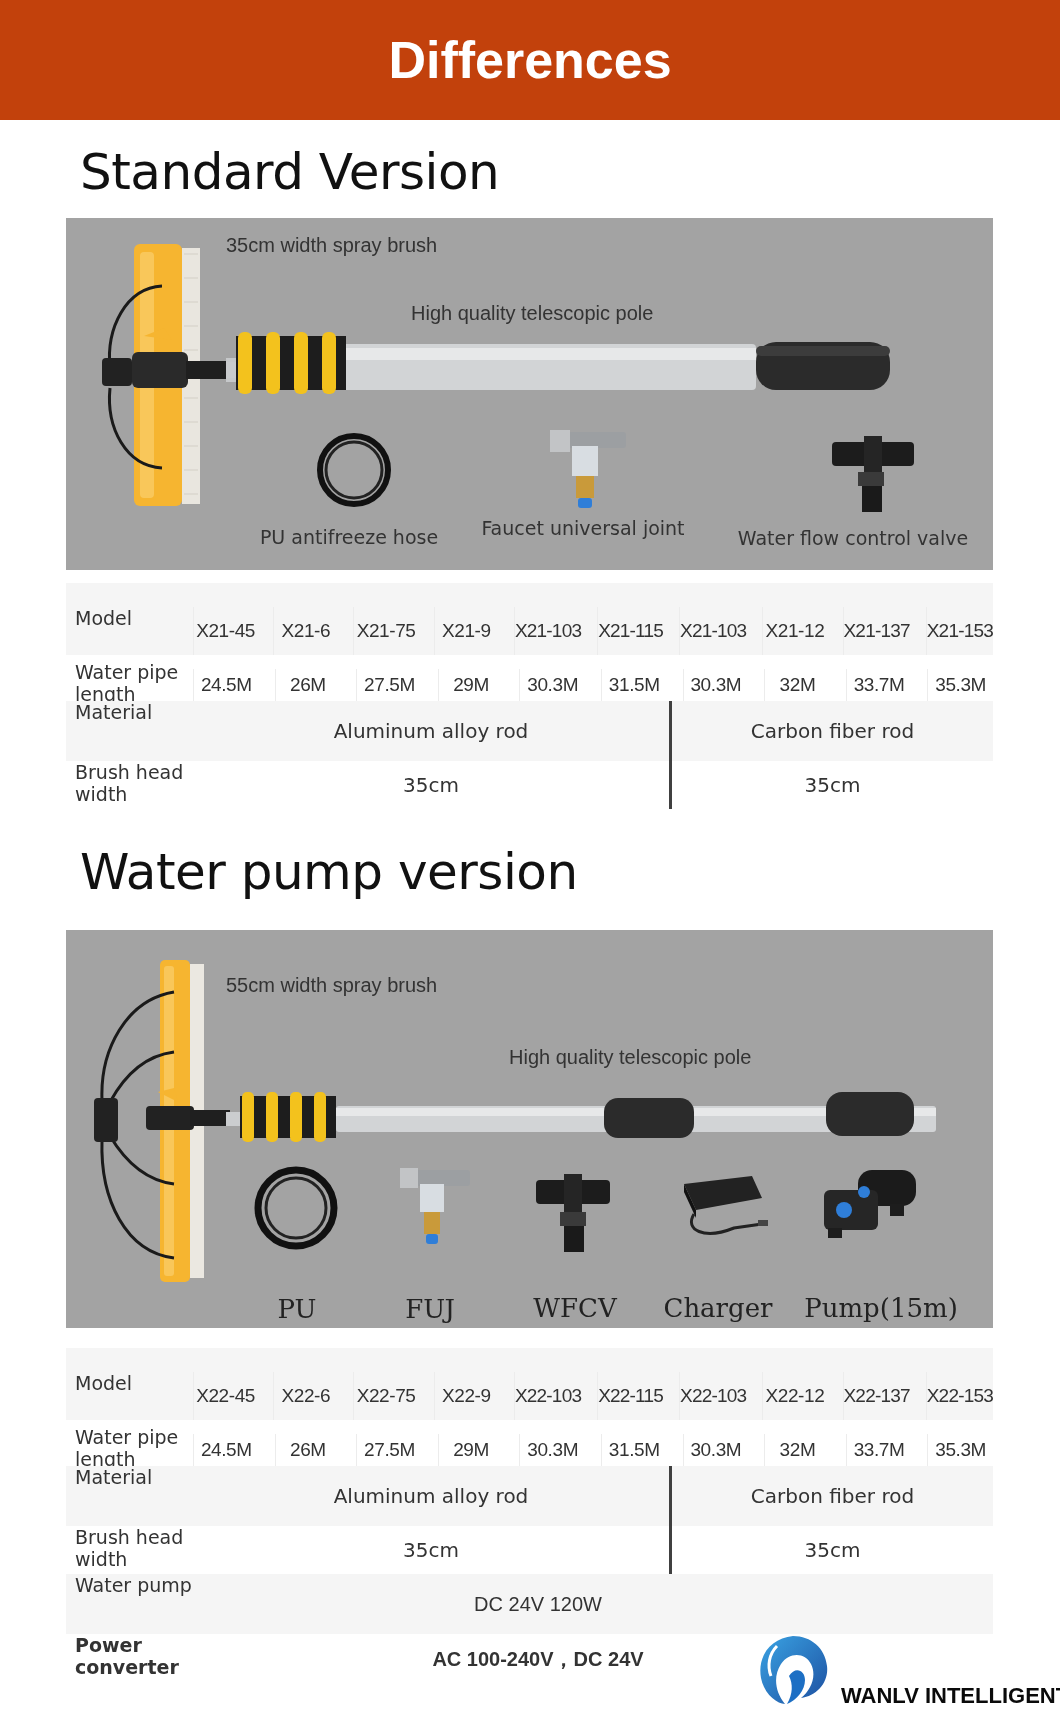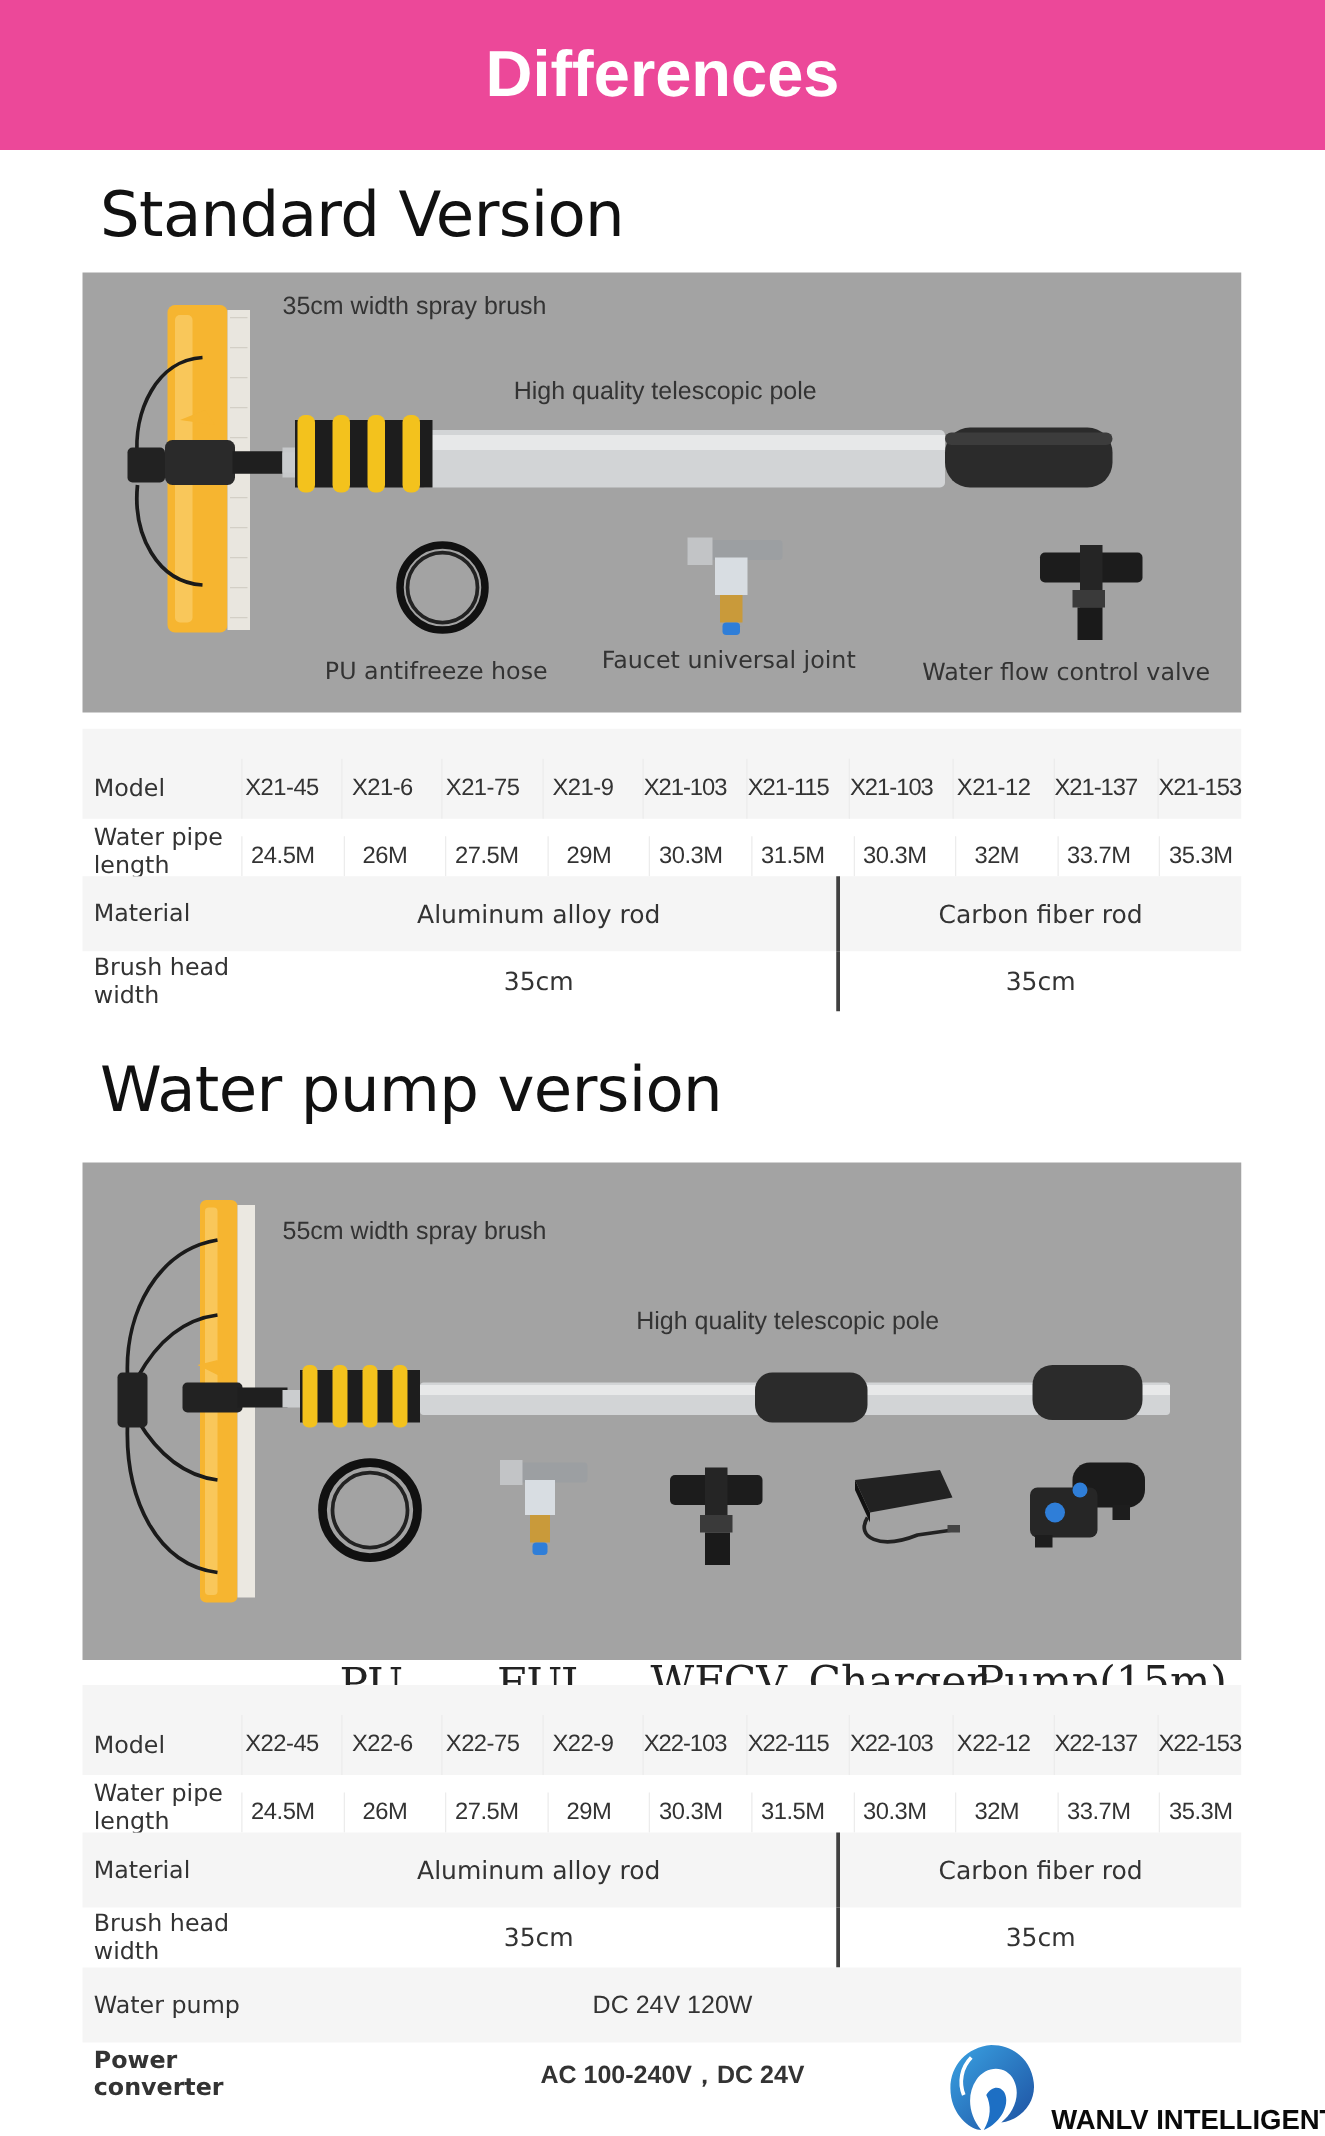--- a/index.html
+++ b/index.html
@@ -1,31 +1,31 @@
 <!DOCTYPE html>
 <html><head>
 <meta charset="utf-8">
 <style>
   * { box-sizing: border-box; margin: 0; padding: 0; }
   html, body { width: 1060px; height: 1709px; background: #ffffff; overflow: hidden; }
   body { font-family: "DejaVu Sans", "Liberation Sans", sans-serif; color: #333; position: relative; }
 
-  .top-banner { position: absolute; left: 0; top: 0; width: 1060px; height: 120px; background: #ec4899;
+  .top-banner { position: absolute; left: 0; top: 0; width: 1060px; height: 120px; background: #c2410c;
     display: flex; align-items: center; justify-content: center; }
   .top-banner h1 { color: #fff; font-family: "Liberation Sans", sans-serif; font-weight: bold; font-size: 52px; letter-spacing: 0px; }
 
   .section-title { position: absolute; left: 80px; font-family: "DejaVu Sans", sans-serif; font-weight: normal; font-size: 50px; color: #111; letter-spacing: -0.5px; }
 
   .panel { position: absolute; left: 66px; width: 927px; background: #a3a3a3; }
   .callout { position: absolute; font-family: "Liberation Sans", sans-serif; font-size: 20px; color: #333; white-space: nowrap; }
   .acc-label { position: absolute; font-family: "DejaVu Sans", sans-serif; font-size: 19px; color: #333; white-space: nowrap; transform: translateX(-50%); }
-  .acc-label.serif { font-family: "DejaVu Serif", "Liberation Serif", serif; font-size: 34px; color: #222; margin-top: 33px; }
+  .acc-label.serif { font-family: "DejaVu Serif", "Liberation Serif", serif; font-size: 26px; color: #222; }
 
   .spec-table { position: absolute; left: 66px; width: 927px; }
-  .row { position: absolute; left: 0; width: 927px; display: flex; align-items: center; }
+  .row { position: absolute; left: 0; width: 927px; display: flex; align-items: flex-start; }
   .row.gray { background: #f5f5f5; }
   .row .label { width: 127px; padding-left: 9px; font-family: "DejaVu Sans", sans-serif; font-size: 19px; color: #333; line-height: 22px; }
   .row .cells { flex: 1; display: flex; height: 100%; gap: 16px; }
   .cell { flex: 1; display: flex; align-items: center; justify-content: center; font-family: "Liberation Sans", sans-serif; font-size: 19px; color: #333; border-left: 1px solid #ececec; white-space: nowrap; letter-spacing: -0.4px; }
   .cell.narrow { letter-spacing: -0.8px; }
   .span-left { width: 476px; display: flex; align-items: center; justify-content: center; font-family: "DejaVu Sans", sans-serif; font-size: 20px; color: #333; height: 100%; }
   .span-right { flex: 1; display: flex; align-items: center; justify-content: center; font-family: "DejaVu Sans", sans-serif; font-size: 20px; color: #333; border-left: 3px solid #404040; height: 100%; }
   .span-full { flex: 1; display: flex; align-items: center; justify-content: center; font-family: "Liberation Sans", sans-serif; font-size: 20px; color: #333; height: 100%; padding-right: 110px; }
 
   .logo { position: absolute; left: 755px; top: 1628px; width: 305px; height: 81px; }

